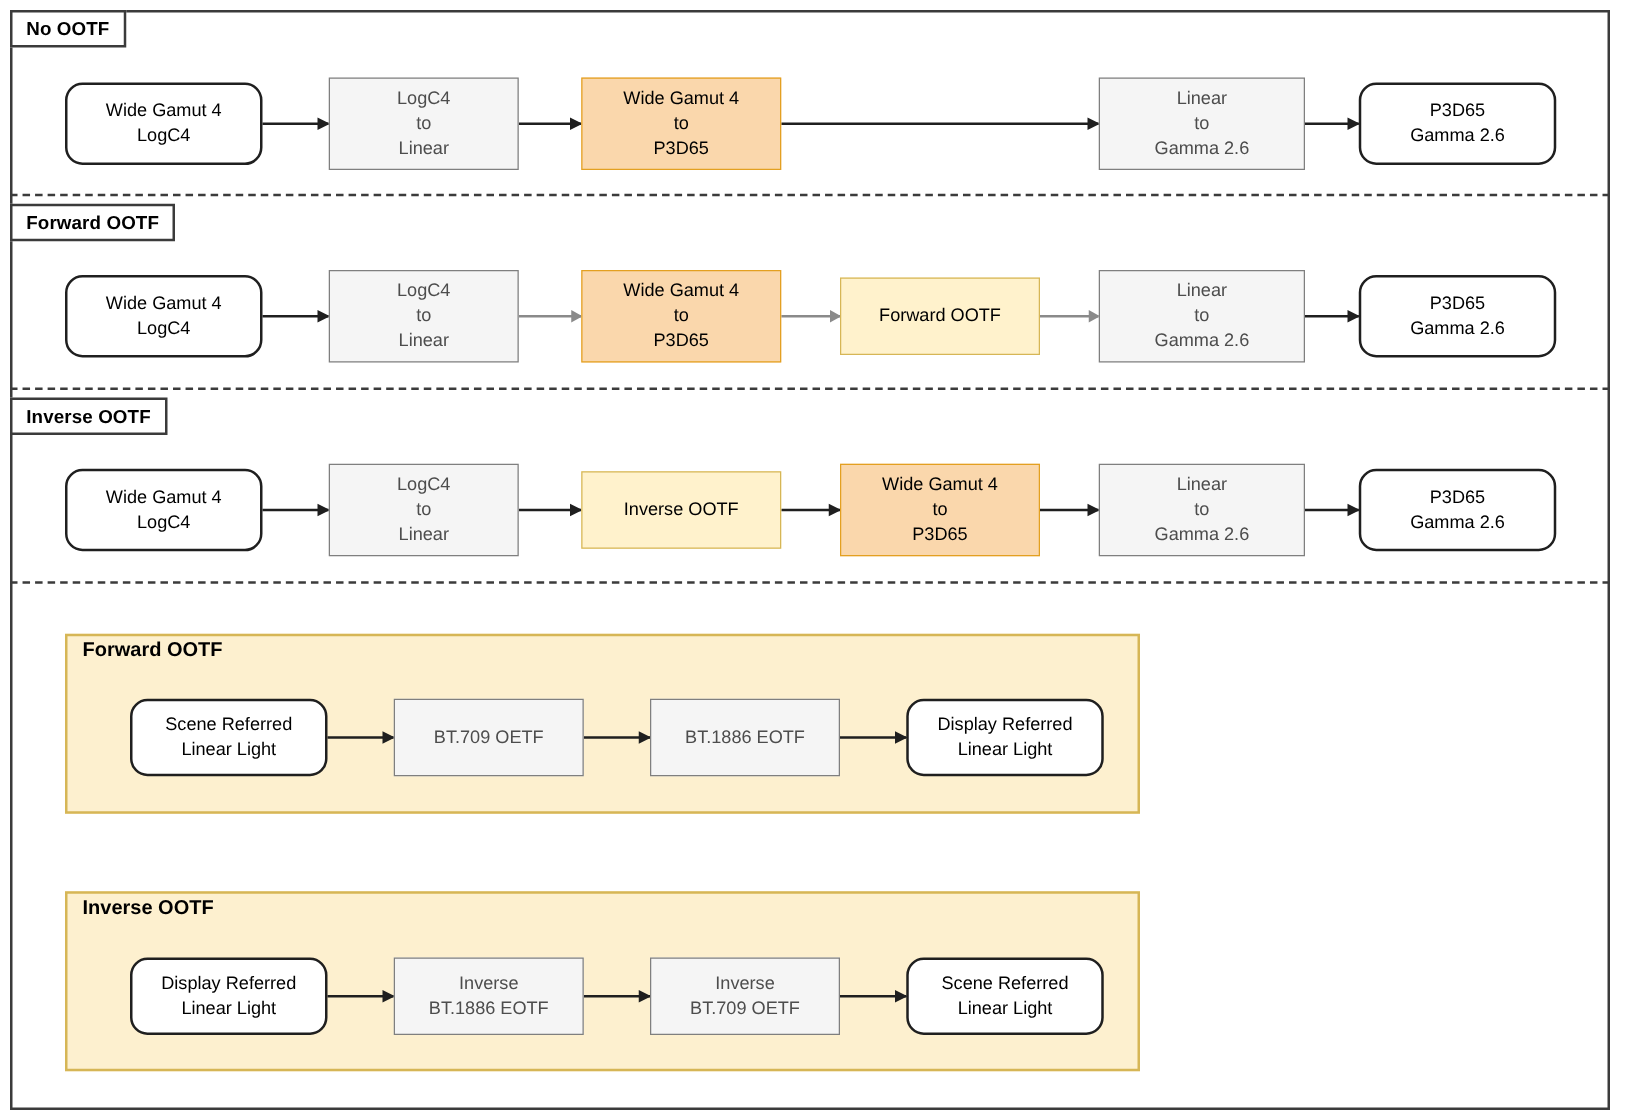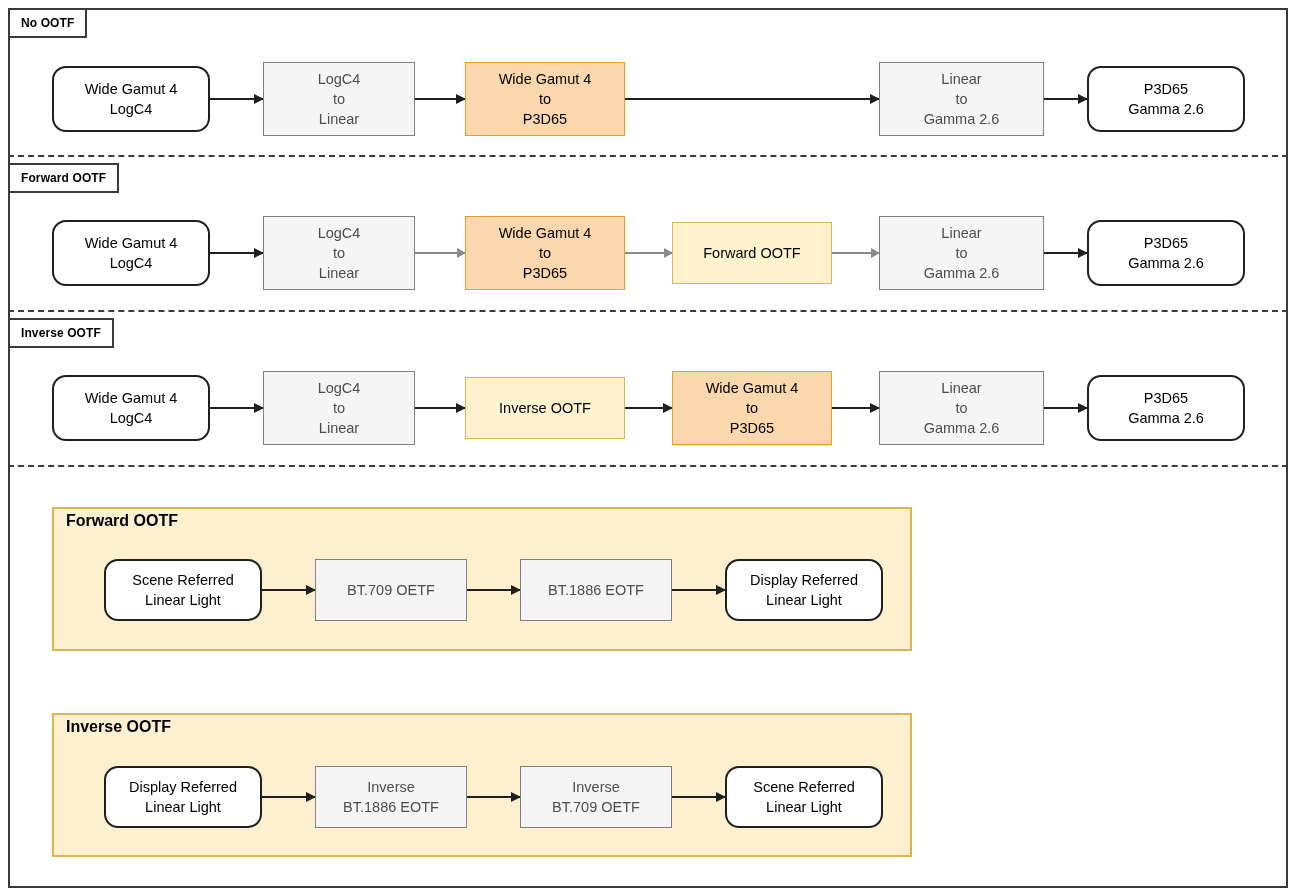--- a/index.html
+++ b/index.html
@@ -40,21 +40,21 @@
   
   .band-tab {
     position: absolute;
     height: 30px;
     border: 2px solid #3b3b3b;
     box-sizing: border-box;
     background: #ffffff;
     display: flex;
     align-items: center;
     padding: 0 11px;
-    font-size: 12px;
+    font-size: 15px;
     font-weight: bold;
     color: #000000;
     letter-spacing: 0.1px;
     white-space: nowrap;
     z-index: 4;
   }
   
   .node {
     position: absolute;
     box-sizing: border-box;

